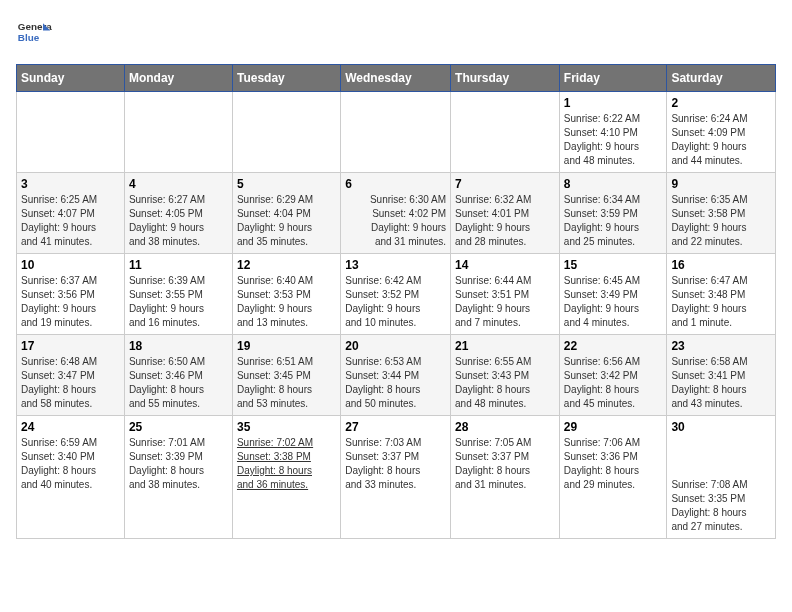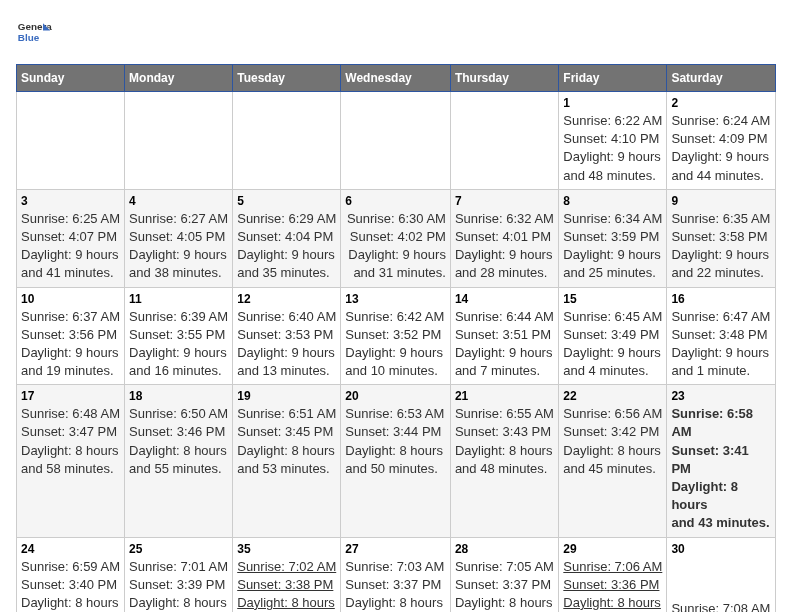--- a/index.html
+++ b/index.html
@@ -60,21 +60,21 @@
     }
     tbody tr:nth-child(even) td {
       background: #f5f5f5;
     }
     .day-number {
       font-weight: bold;
       font-size: 12px;
       margin-bottom: 2px;
     }
     .day-detail {
-      font-size: 13px;
+      font-size: 10px;
       color: #333;
       line-height: 1.4;
     }
     .empty-cell {
       background: #fff !important;
     }
   </style>
 </head>
 <body>
 
@@ -266,21 +266,21 @@
         </td>
         <td>
           <div class="day-number">22</div>
           <div class="day-detail" style="white-space: pre-line;">Sunrise: 6:56 AM
 Sunset: 3:42 PM
 Daylight: 8 hours
 and 45 minutes.</div>
         </td>
         <td>
           <div class="day-number">23</div>
-          <div class="day-detail" style="white-space: pre-line; font-weight: bold;">Sunrise: 6:58 AM
+          <div class="day-detail" style="white-space: pre-line;">Sunrise: 6:58 AM
 Sunset: 3:41 PM
 Daylight: 8 hours
 and 43 minutes.</div>
         </td>
       </tr>
       <tr>
         <td>
           <div class="day-number">24</div>
           <div class="day-detail" style="white-space: pre-line;">Sunrise: 6:59 AM
 Sunset: 3:40 PM
@@ -310,21 +310,21 @@
         </td>
         <td>
           <div class="day-number">28</div>
           <div class="day-detail" style="white-space: pre-line;">Sunrise: 7:05 AM
 Sunset: 3:37 PM
 Daylight: 8 hours
 and 31 minutes.</div>
         </td>
         <td>
           <div class="day-number">29</div>
-          <div class="day-detail" style="white-space: pre-line; text-decoration: underline;">Sunrise: 7:06 AM
+          <div class="day-detail" style="white-space: pre-line;">Sunrise: 7:06 AM
 Sunset: 3:36 PM
 Daylight: 8 hours
 and 29 minutes.</div>
         </td>
         <td>
           <div class="day-number">30</div>
           <div class="day-detail" style="white-space: pre-line; margin-top: 44px;">Sunrise: 7:08 AM
 Sunset: 3:35 PM
 Daylight: 8 hours
 and 27 minutes.</div>

